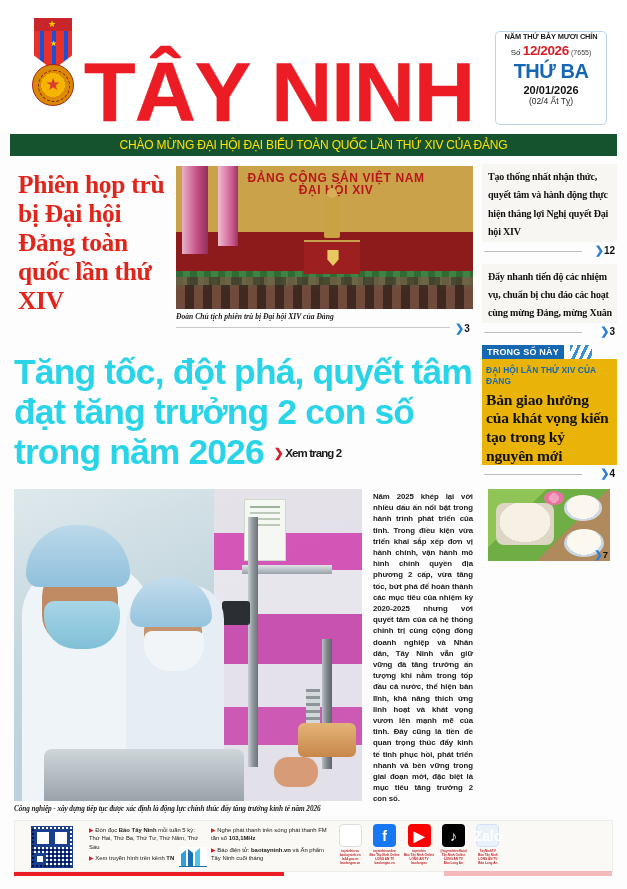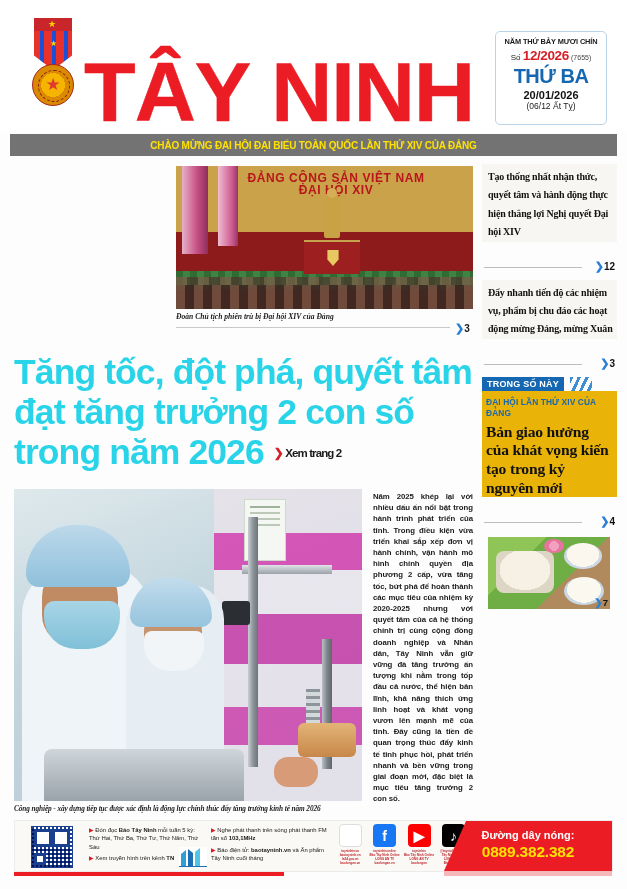--- a/index.html
+++ b/index.html
@@ -99,38 +99,37 @@
     background: #2a6fb5;
   }
 
   .datebox {
     position: absolute; left: 495px; top: 31px;
     width: 112px; height: 94px;
     border: 1px solid #b9d4e8;
     border-radius: 5px;
     background: #ffffff;
     text-align: center;
-    padding-top: 5px;
   }
   .dl1 { font-size: 7.4px; font-weight: bold; color: #1a1a1a; letter-spacing: -0.1px; }
   .dl2 { margin-top: 2px; font-size: 8px; color: #1a1a1a; }
   .dl2 b { font-size: 13.5px; color: #d81e26; letter-spacing: -0.4px; }
   .dl2 .iss { font-size: 7px; color: #444; }
   .dl3 { margin-top: 2px; font-size: 20px; font-weight: bold; color: #1667b2; letter-spacing: -0.5px; }
   .dl4 { margin-top: 1px; font-size: 11px; font-weight: bold; color: #111; }
   .dl5 { font-size: 8.5px; color: #222; }
 
   
   .redbanner {
     position: absolute; left: 10px; top: 134px;
     width: 607px; height: 22px;
-    background: #737373;
+    background: #14532d;
     color: #ffe200;
-    font-size: 10px;
-    font-weight: bold;
+    font-size: 12px;
+    font-weight: normal;
     letter-spacing: -0.2px;
     display: flex; align-items: center; justify-content: center;
   }
 
   
   .lead-left {
     position: absolute; left: 18px; top: 170px;
     width: 152px;
   }
   .lead-left .hl {
@@ -368,21 +367,21 @@
 
   .rnews { padding: 4px 4px 0 6px; background: #f7f6f2; }
   .rnews .hl {
     font-family: "Liberation Serif", serif;
     font-weight: bold;
     font-size: 10px;
     line-height: 18.4px;
     color: #111;
     letter-spacing: -0.2px;
   }
-  .rfoot { position: relative; height: 14px; margin-top: 18px; }
+  .rfoot { position: relative; height: 14px; margin-top: 2px; }
   .rfoot .line { position: absolute; left: 2px; top: 7px; width: 98px; height: 1px; background: #bdbdbd; }
   .rfoot .pg { position: absolute; right: 2px; top: 0; font-size: 10px; font-weight: bold; color: #111; }
   .rfoot .pg .chev { color: #2a7fd4; font-size: 11px; }
 
   
   .tsn-head {
     position: relative;
     margin-top: 6px;
     height: 14px;
   }
@@ -574,26 +573,29 @@
 
     <div class="datebox">
       <div class="dl1">NĂM THỨ BẢY MƯƠI CHÍN</div>
       <div class="dl2">
         <span>Số</span>
         <b>12/2026</b>
         <span class="iss">(7655)</span>
       </div>
       <div class="dl3">THỨ BA</div>
       <div class="dl4">20/01/2026</div>
-      <div class="dl5">(06/12 Ất Tỵ)</div>
+      <div class="dl5">(02/4 Ất Tỵ)</div>
     </div>
   </div>
 
   <div class="redbanner">CHÀO MỪNG ĐẠI HỘI ĐẠI BIỂU TOÀN QUỐC LẦN THỨ XIV CỦA ĐẢNG</div>
 
+  <div class="lead-left">
+    <div class="hl">Phiên họp trù bị Đại hội Đảng toàn quốc lần thứ XIV</div>
+  </div>
 
   <div class="photo-congress">
     <div class="cg-bg"></div>
     <div class="cg-drape-l"></div>
     <div class="cg-drape-r"></div>
     <div class="cg-banner">
       <div>ĐẢNG CỘNG SẢN VIỆT NAM</div>
       <div>ĐẠI HỘI XIV</div>
     </div>
     <div class="cg-statue"></div>
@@ -645,21 +647,21 @@
       <div class="hl">Tạo thống nhất nhận thức, quyết tâm và hành động thực hiện thắng lợi Nghị quyết Đại hội XIV</div>
     </div>
     <div class="rfoot">
       <div class="line"></div>
       <div class="pg">
         <span class="chev">❯</span><span>12</span>
       </div>
     </div>
 
     <div class="rnews" style="margin-top:6px;">
-      <div class="hl">Đẩy nhanh tiến độ các nhiệm vụ, phẩm bị chu đáo các hoạt động mừng Đảng, mừng Xuân</div>
+      <div class="hl">Đẩy nhanh tiến độ các nhiệm vụ, chuẩn bị chu đáo các hoạt cùng mừng Đảng, mừng Xuân</div>
     </div>
     <div class="rfoot">
       <div class="line"></div>
       <div class="pg">
         <span class="chev">❯</span><span>3</span>
       </div>
     </div>
 
     <div class="tsn-head">
       <div class="tsn-tag">TRONG SỐ NÀY</div>
@@ -759,22 +761,18 @@
       </div>
       <div class="soc">
         <div class="ic ic-zl">Zalo</div>
         <div class="lbl" style="white-space:pre-line;">TayNinhTV
 Báo Tây Ninh
 LONG AN TV
 Báo Long An</div>
       </div>
     </div>
 
-    <div class="hotline">
-      <div class="t1">Đường dây nóng:</div>
-      <div class="t2">0889.382.382</div>
-    </div>
     <div class="hot-shadow"></div>
   </div>
 
   <div class="foot-redline"></div>
 
 </div>
 
 </body></html>

